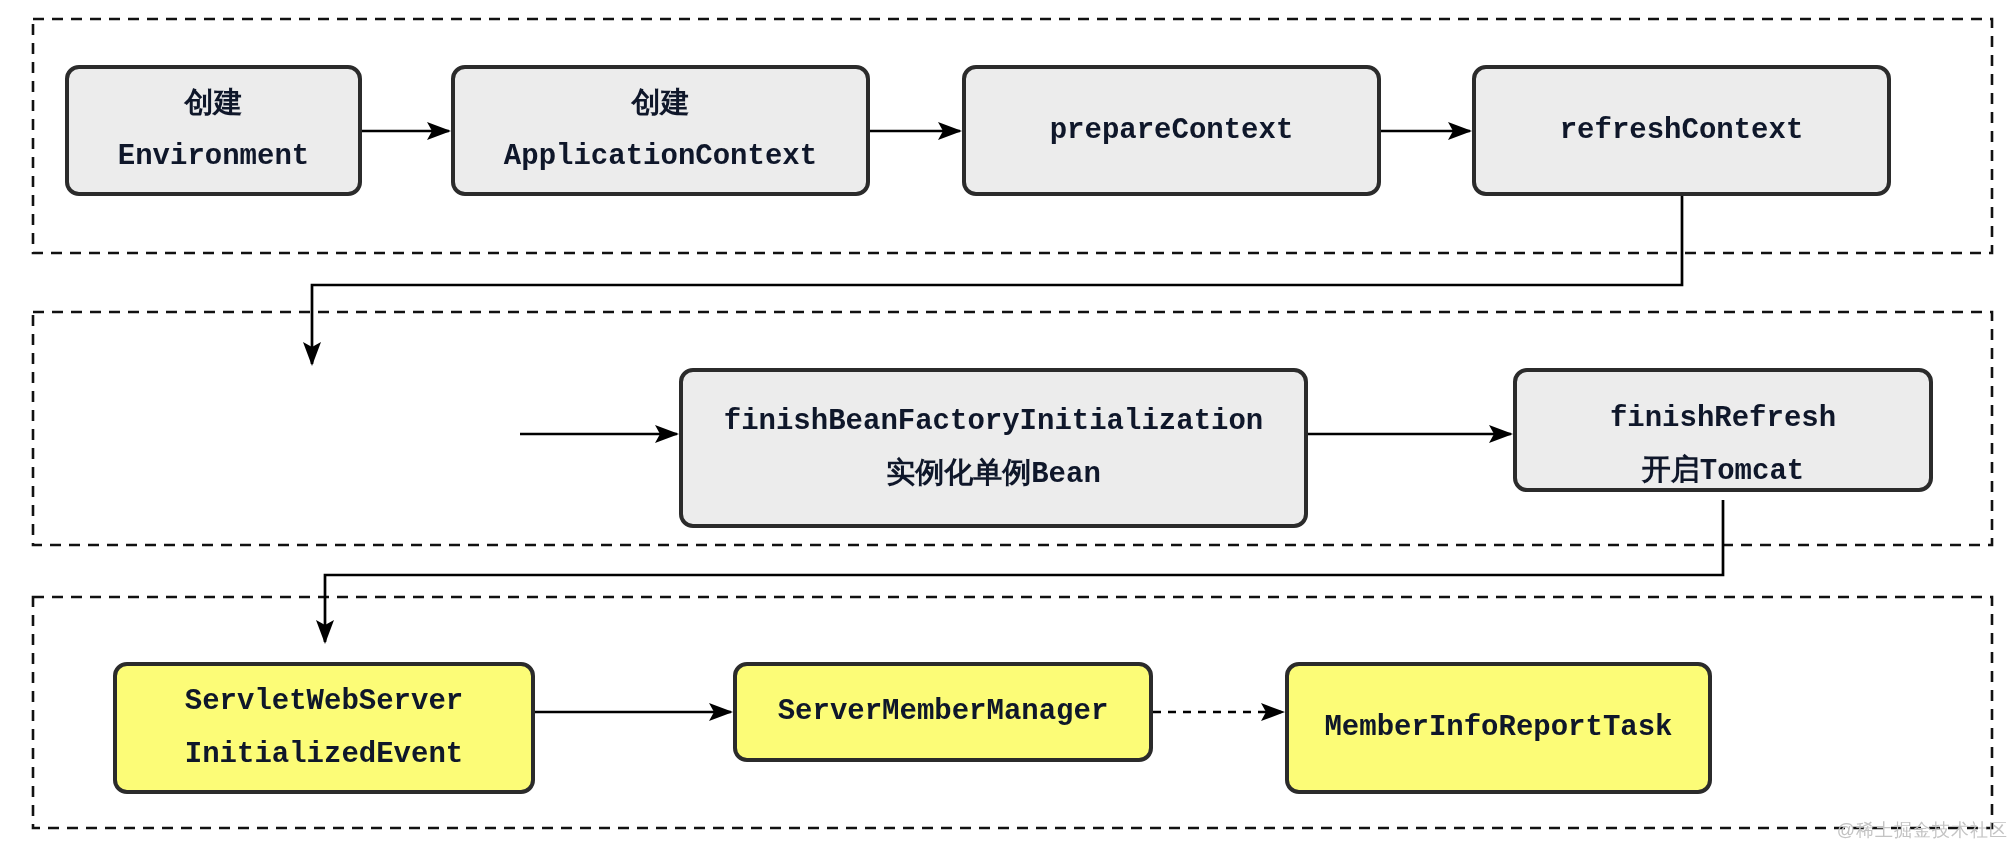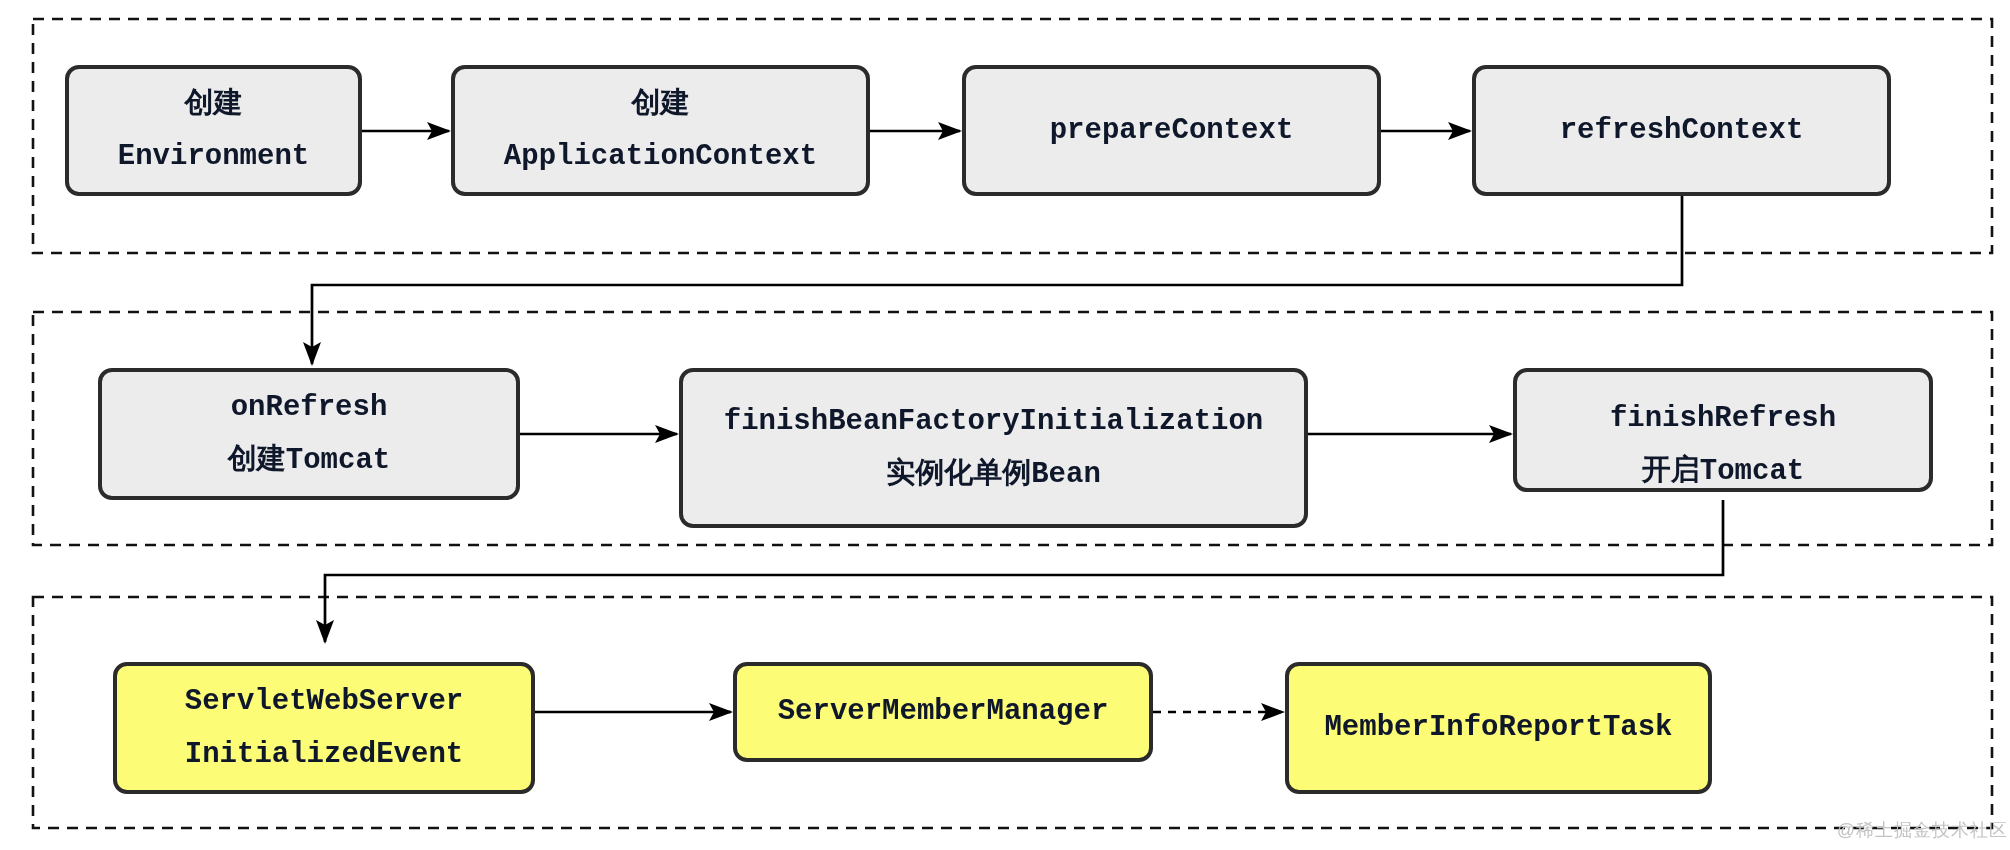--- a/index.html
+++ b/index.html
@@ -99,24 +99,20 @@
     <span>创建</span>
     <span>ApplicationContext</span>
   </div>
   <div class="node n-refresh-context">
     <span>refreshContext</span>
   </div>
   <div class="node n-prepare-context">
     <span>prepareContext</span>
   </div>
 
-  <div class="node n-on-refresh">
-    <span>onRefresh</span>
-    <span>创建Tomcat</span>
-  </div>
   <div class="node n-finish-bean-factory">
     <span>finishBeanFactoryInitialization</span>
     <span>实例化单例Bean</span>
   </div>
   <div class="node n-finish-refresh">
     <span>finishRefresh</span>
     <span>开启Tomcat</span>
   </div>
 
   <div class="node highlight n-servlet-event">

